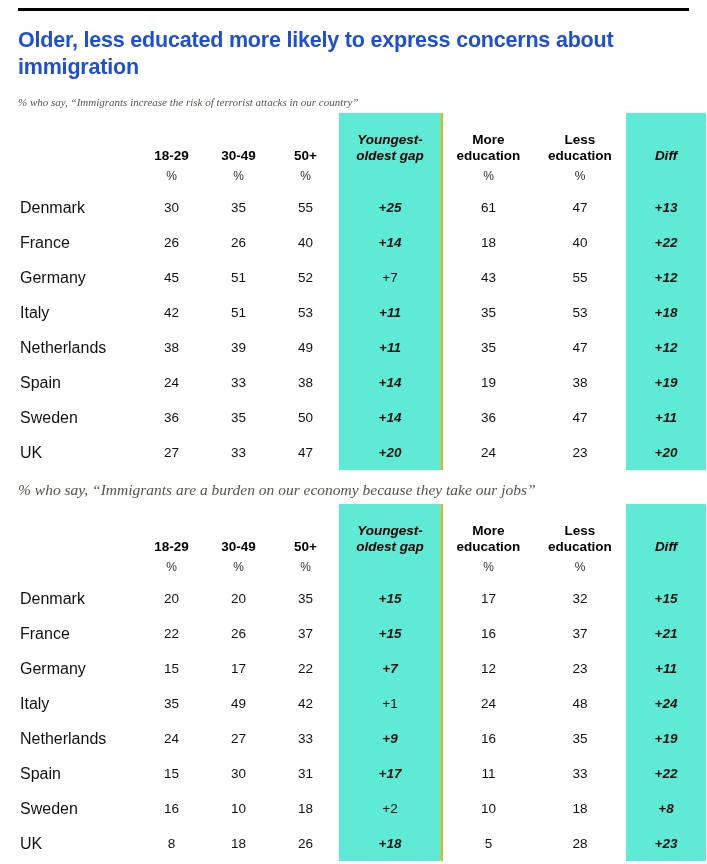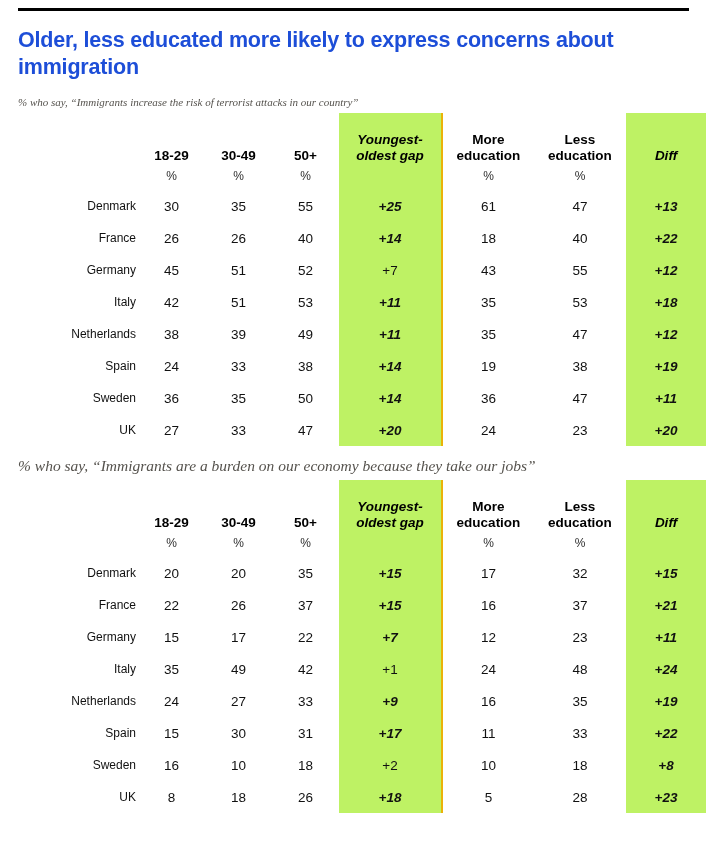--- a/index.html
+++ b/index.html
@@ -76,26 +76,26 @@
     color: #2e2e2e;
     padding: 2px 2px 7px 2px;
   }
   .body-row td {
     font-size: 13.5px;
     text-align: center;
     padding: 8.5px 2px;
     color: #111;
   }
   .body-row td.country {
-    text-align: right;
-    font-size: 12px;
+    text-align: left;
+    font-size: 16px;
     padding-left: 2px;
   }
   .shade {
-    background: #bef264;
+    background: #5eead4;
   }
   .gap-cell, .diff-cell {
     font-weight: bold;
     font-style: italic;
     font-family: "Liberation Sans", sans-serif;
     font-size: 13.5px;
   }
   .gap-cell.light, .diff-cell.light {
     font-weight: normal;
     font-style: normal;

